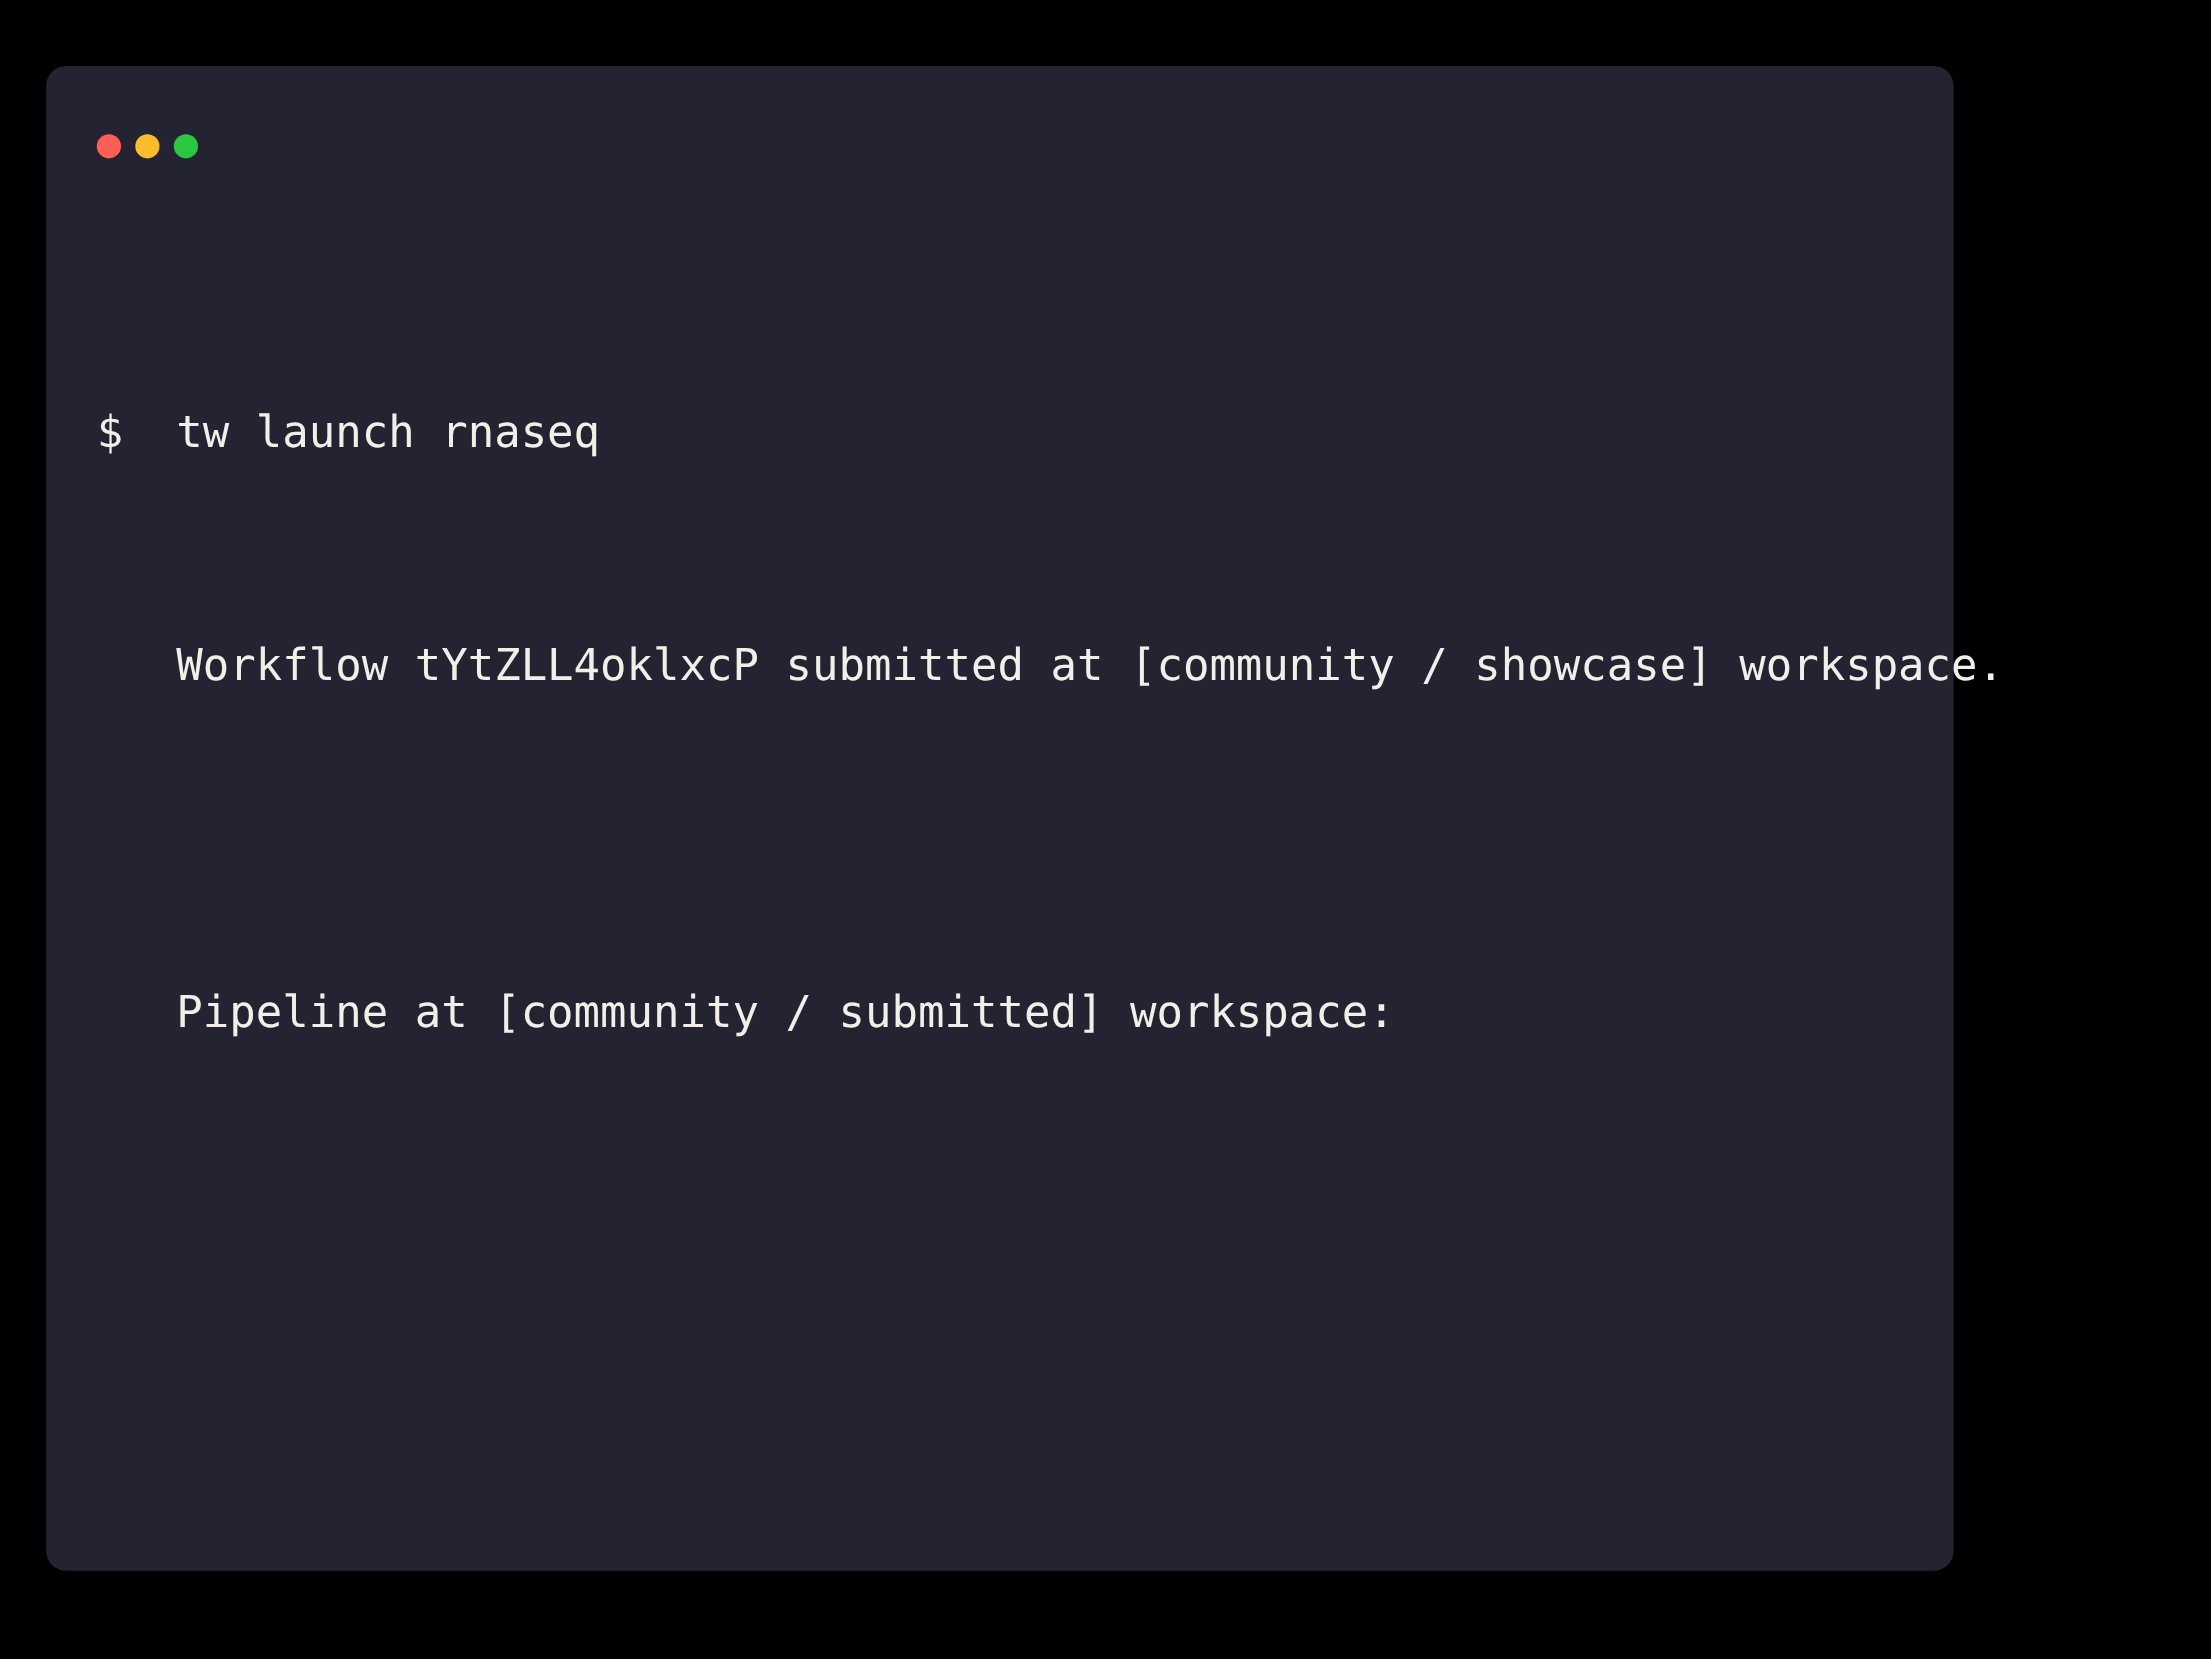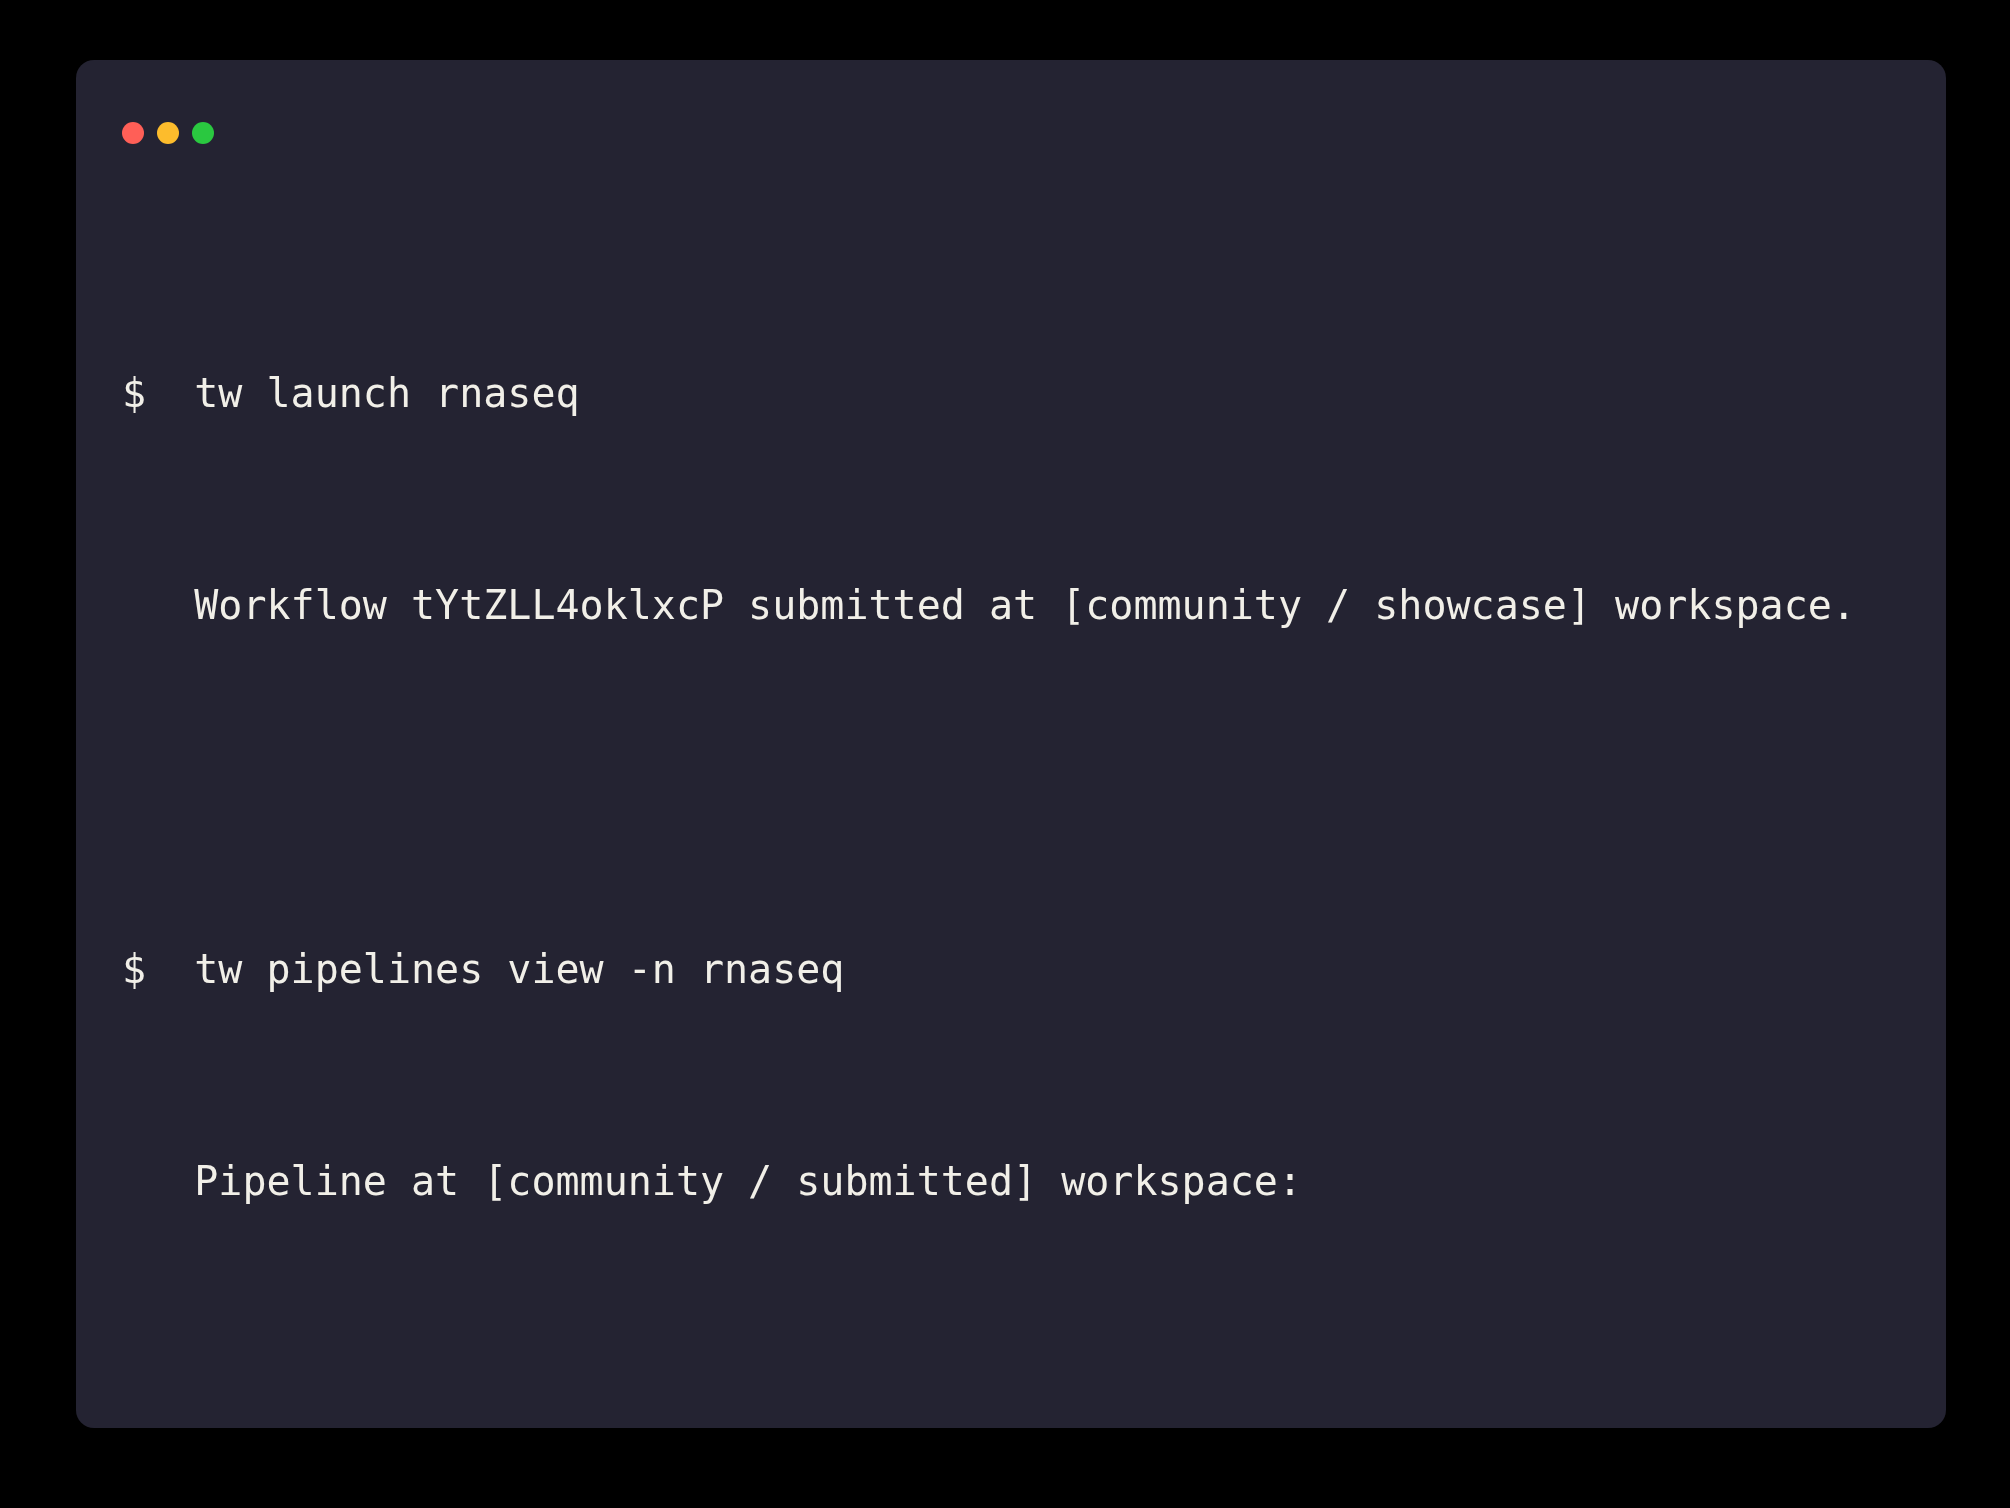--- a/index.html
+++ b/index.html
@@ -3,22 +3,22 @@
 <meta charset="utf-8">
 <style>
   html,body{margin:0;padding:0}
   body{
     width:2010px;height:1508px;
     background:var(--desktop_bg,#000);
     overflow:hidden;
     font-family:"DejaVu Sans Mono","Liberation Mono",monospace;
   }
   .window{
-    position:absolute;left:76px;top:60px;
-    width:1870px;height:1368px;
+    position:absolute;left:42px;top:60px;
+    width:1734px;height:1368px;
     background:var(--window_bg,#242332);
     border-radius:18px;
   }
   .titlebar{
     position:absolute;left:46px;top:62px;
     display:flex;gap:13px;height:22px;
   }
   .light{width:22px;height:22px;border-radius:50%;display:inline-block;background:#555}
   .term{
     position:absolute;left:46px;top:99px;
@@ -46,21 +46,20 @@
       <span class="light" style="background: rgb(42, 200, 64);"></span>
     </div>
 
     <div class="term">
 
       
       <div class="line cmd"><span class="prompt">$</span><span>tw launch rnaseq</span></div>
       <div class="line out gap1">Workflow tYtZLL4oklxcP submitted at [community / showcase] workspace.</div>
 
       
-      <div class="line cmd gap2"><span class="prompt">$</span><span>tw pipelines view -n rnaseq</span></div>
       <div class="line out gap1">Pipeline at [community / submitted] workspace:</div>
 
       <div class="tbl-detail gap1">
         
         
         
         
         
         
       </div>

